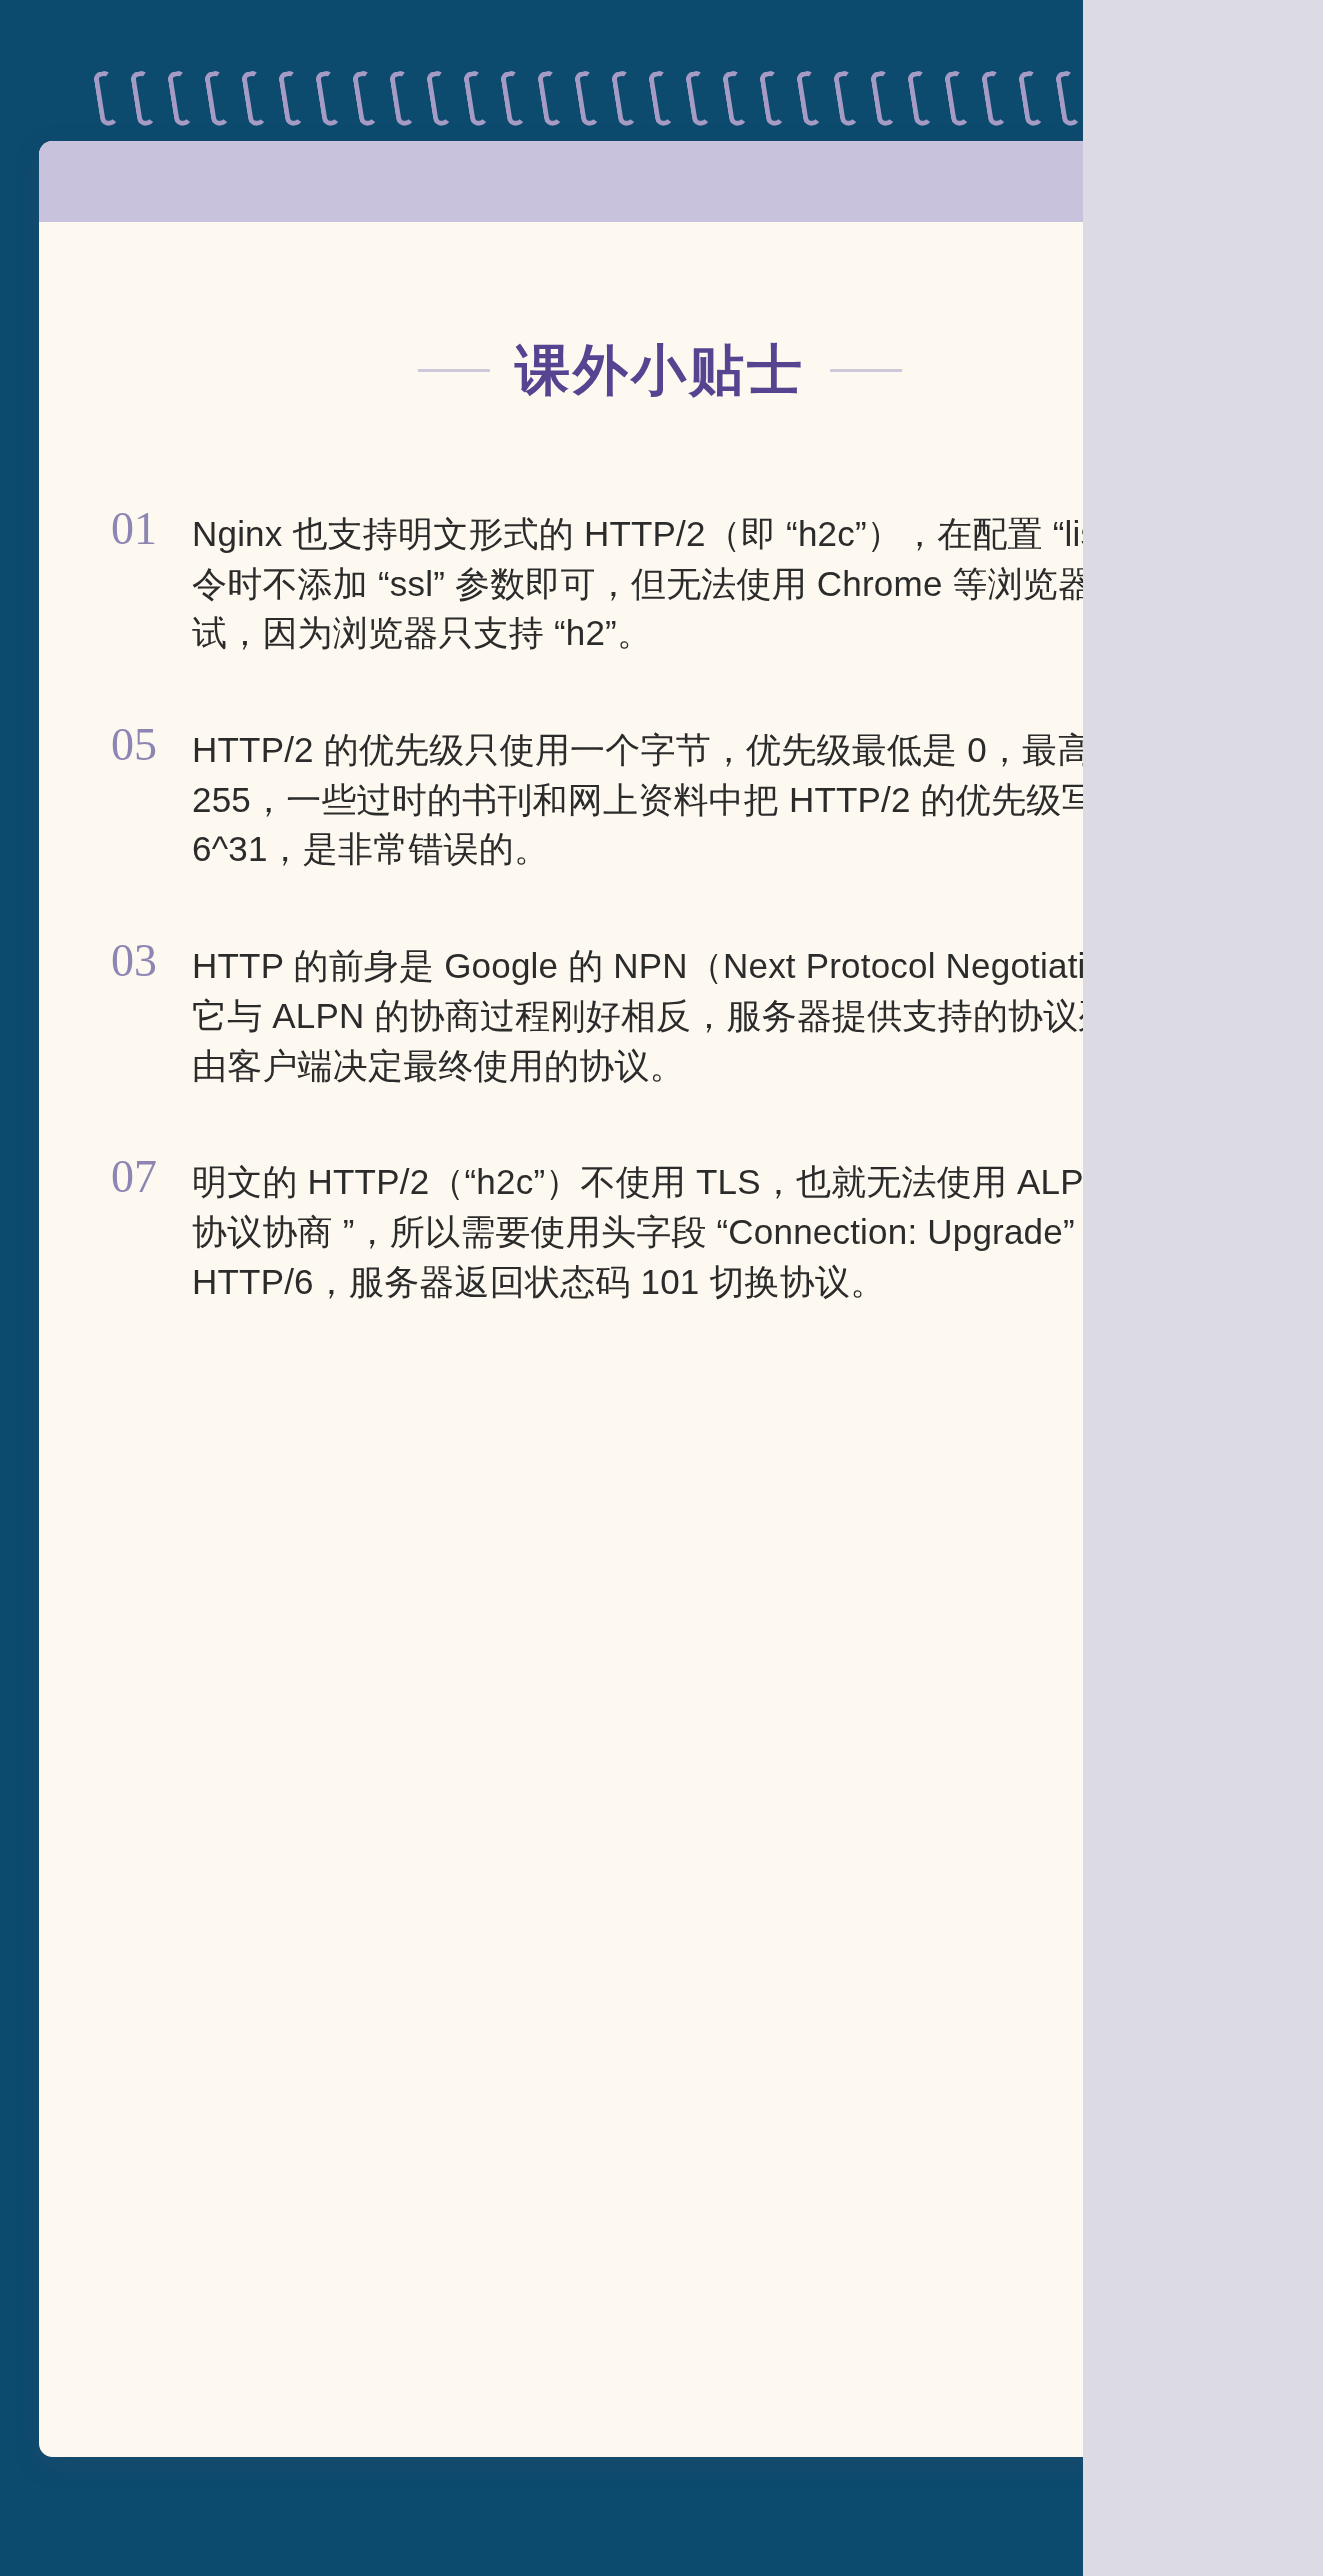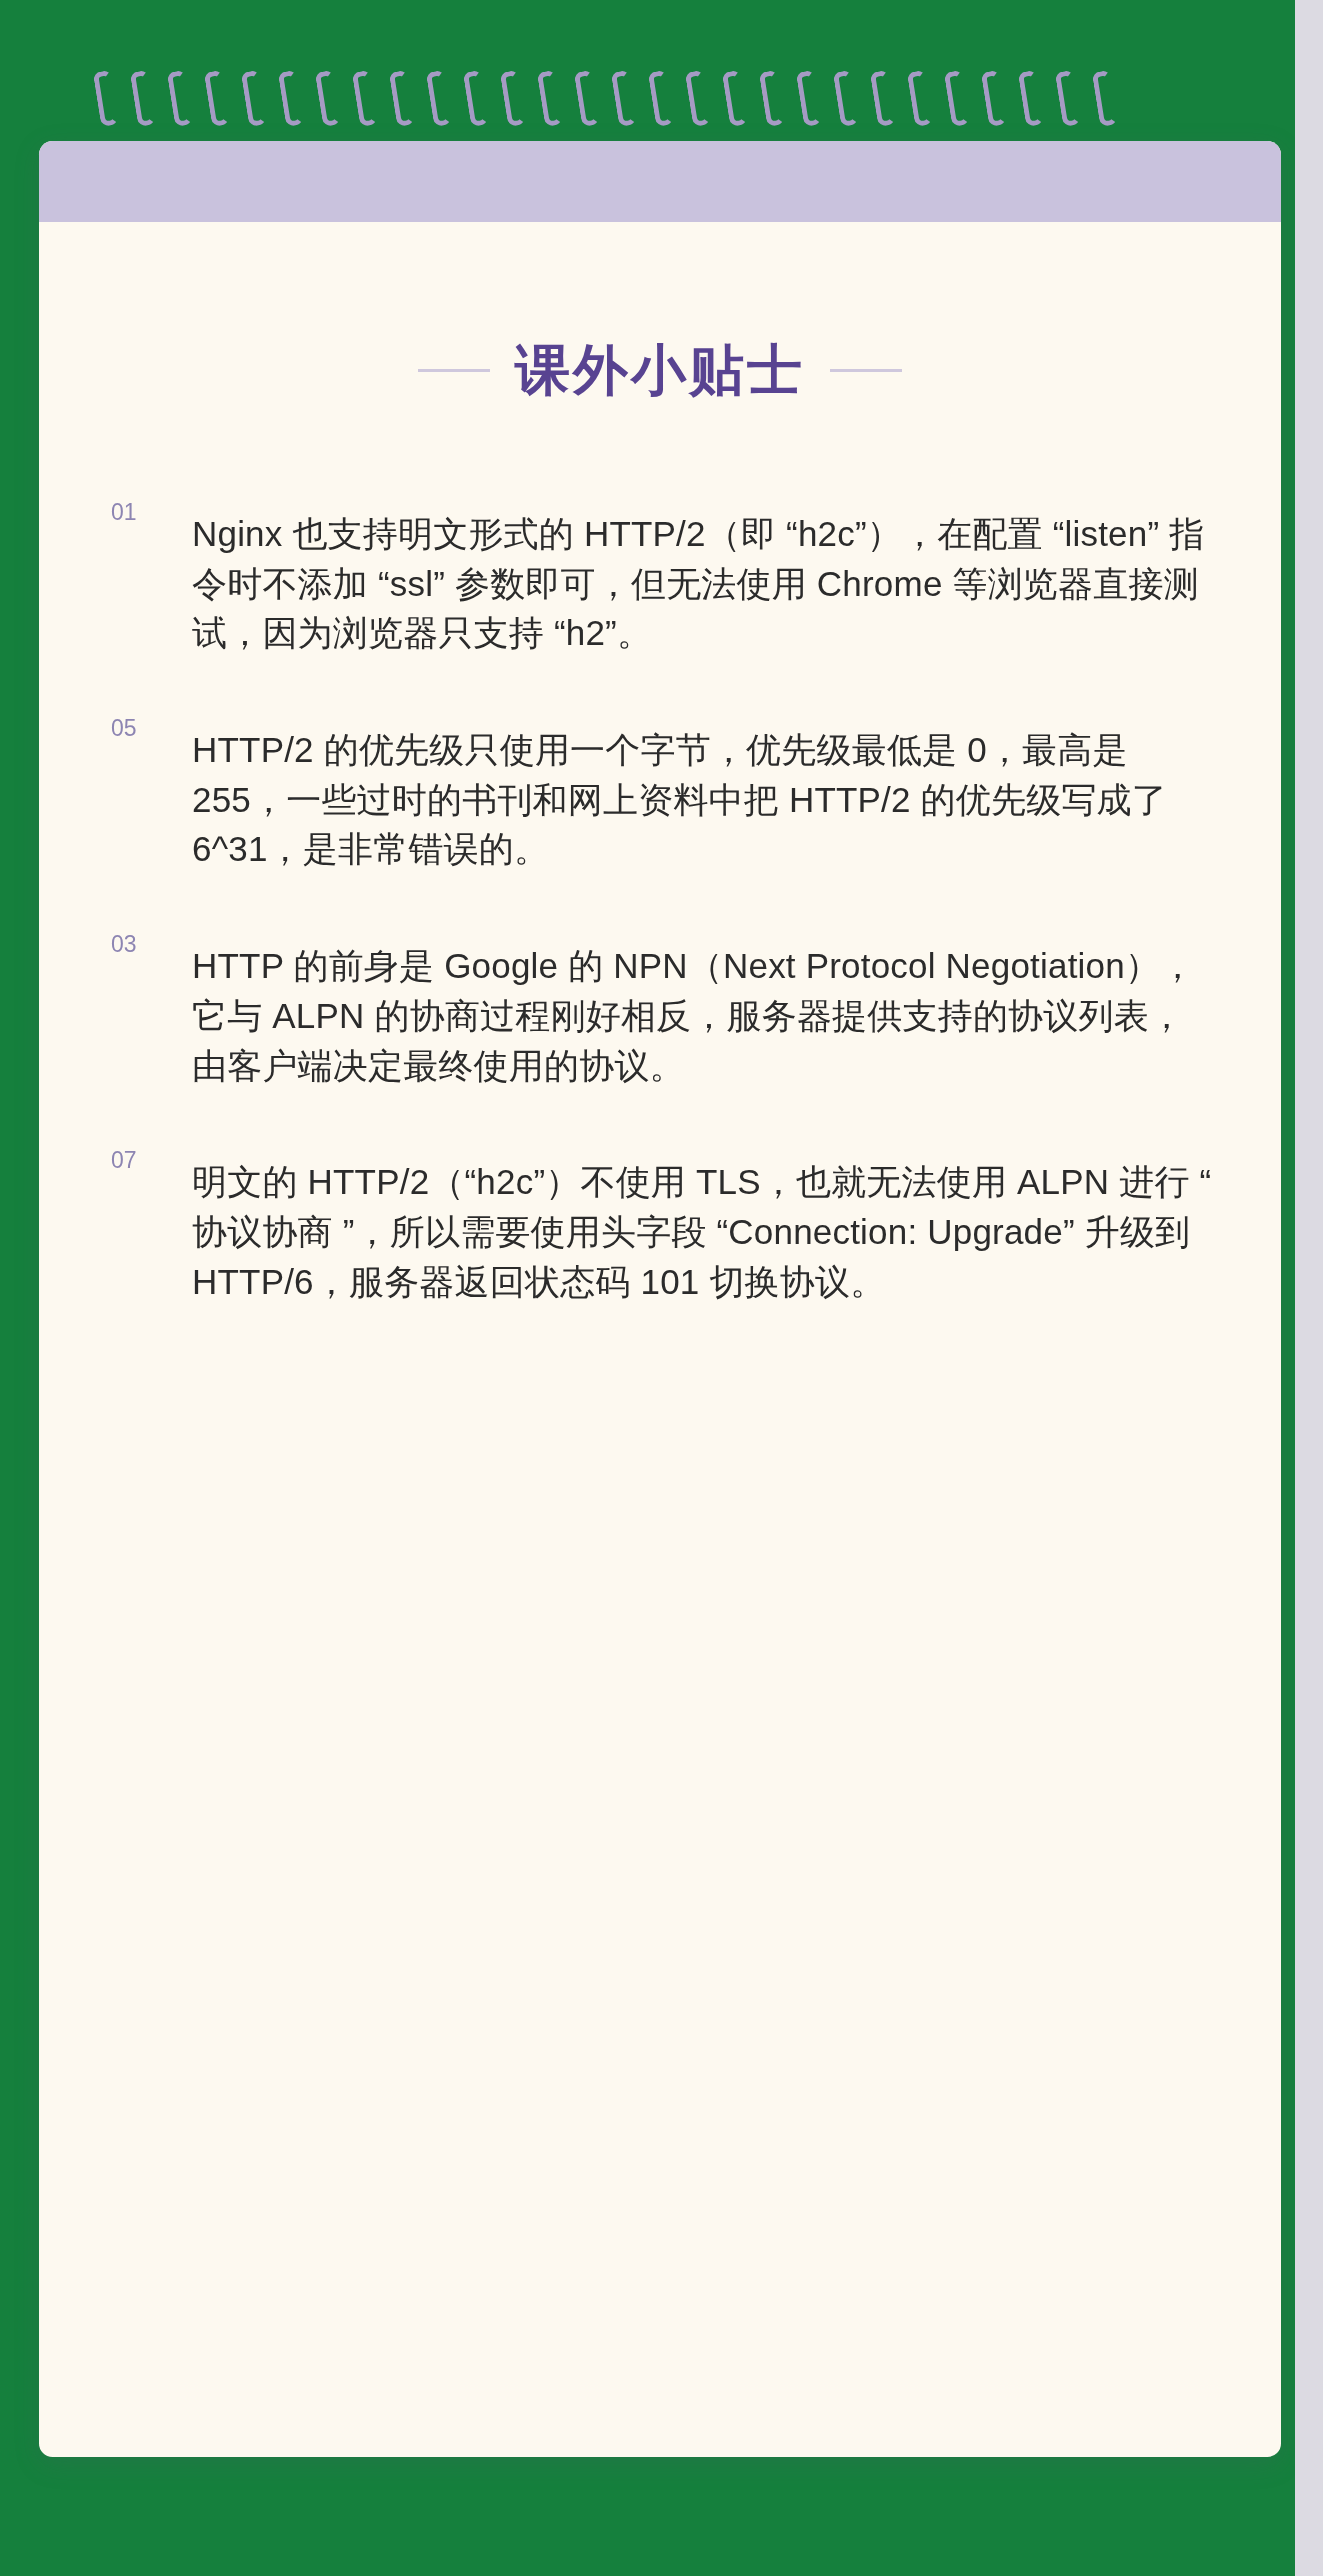--- a/index.html
+++ b/index.html
@@ -6,23 +6,23 @@
 
   html, body {
     width: 1323px;
     height: 2576px;
     background: #dcdae2;
     font-family: "Liberation Sans", sans-serif;
   }
 
   .page {
     position: relative;
-    width: 1295px;
+    width: 1083px;
     height: 2576px;
-    background: #15803d;
+    background: #0c4a6e;
     overflow: hidden;
   }
 
   
   .card {
     position: absolute;
     left: 39px;
     top: 141px;
     width: 1242px;
     height: 2316px;
@@ -98,24 +98,25 @@
     padding: 0 69px 0 72px;
   }
   .tip {
     display: flex;
     align-items: flex-start;
     margin-bottom: 51px;
   }
   .tip-num {
     width: 81px;
     flex: 0 0 81px;
-    font-size: 23px;
+    font-size: 46px;
     color: #8d85b2;
     line-height: 1.42;
     padding-top: 3px;
+    font-family: Liberation Serif, serif;
   }
   .tip-body {
     flex: 1 1 auto;
     font-size: 35px;
     color: #2b2b2b;
     line-height: 1.42;
     letter-spacing: 0.2px;
     text-align: left;
     margin-top: 16px;
   }

